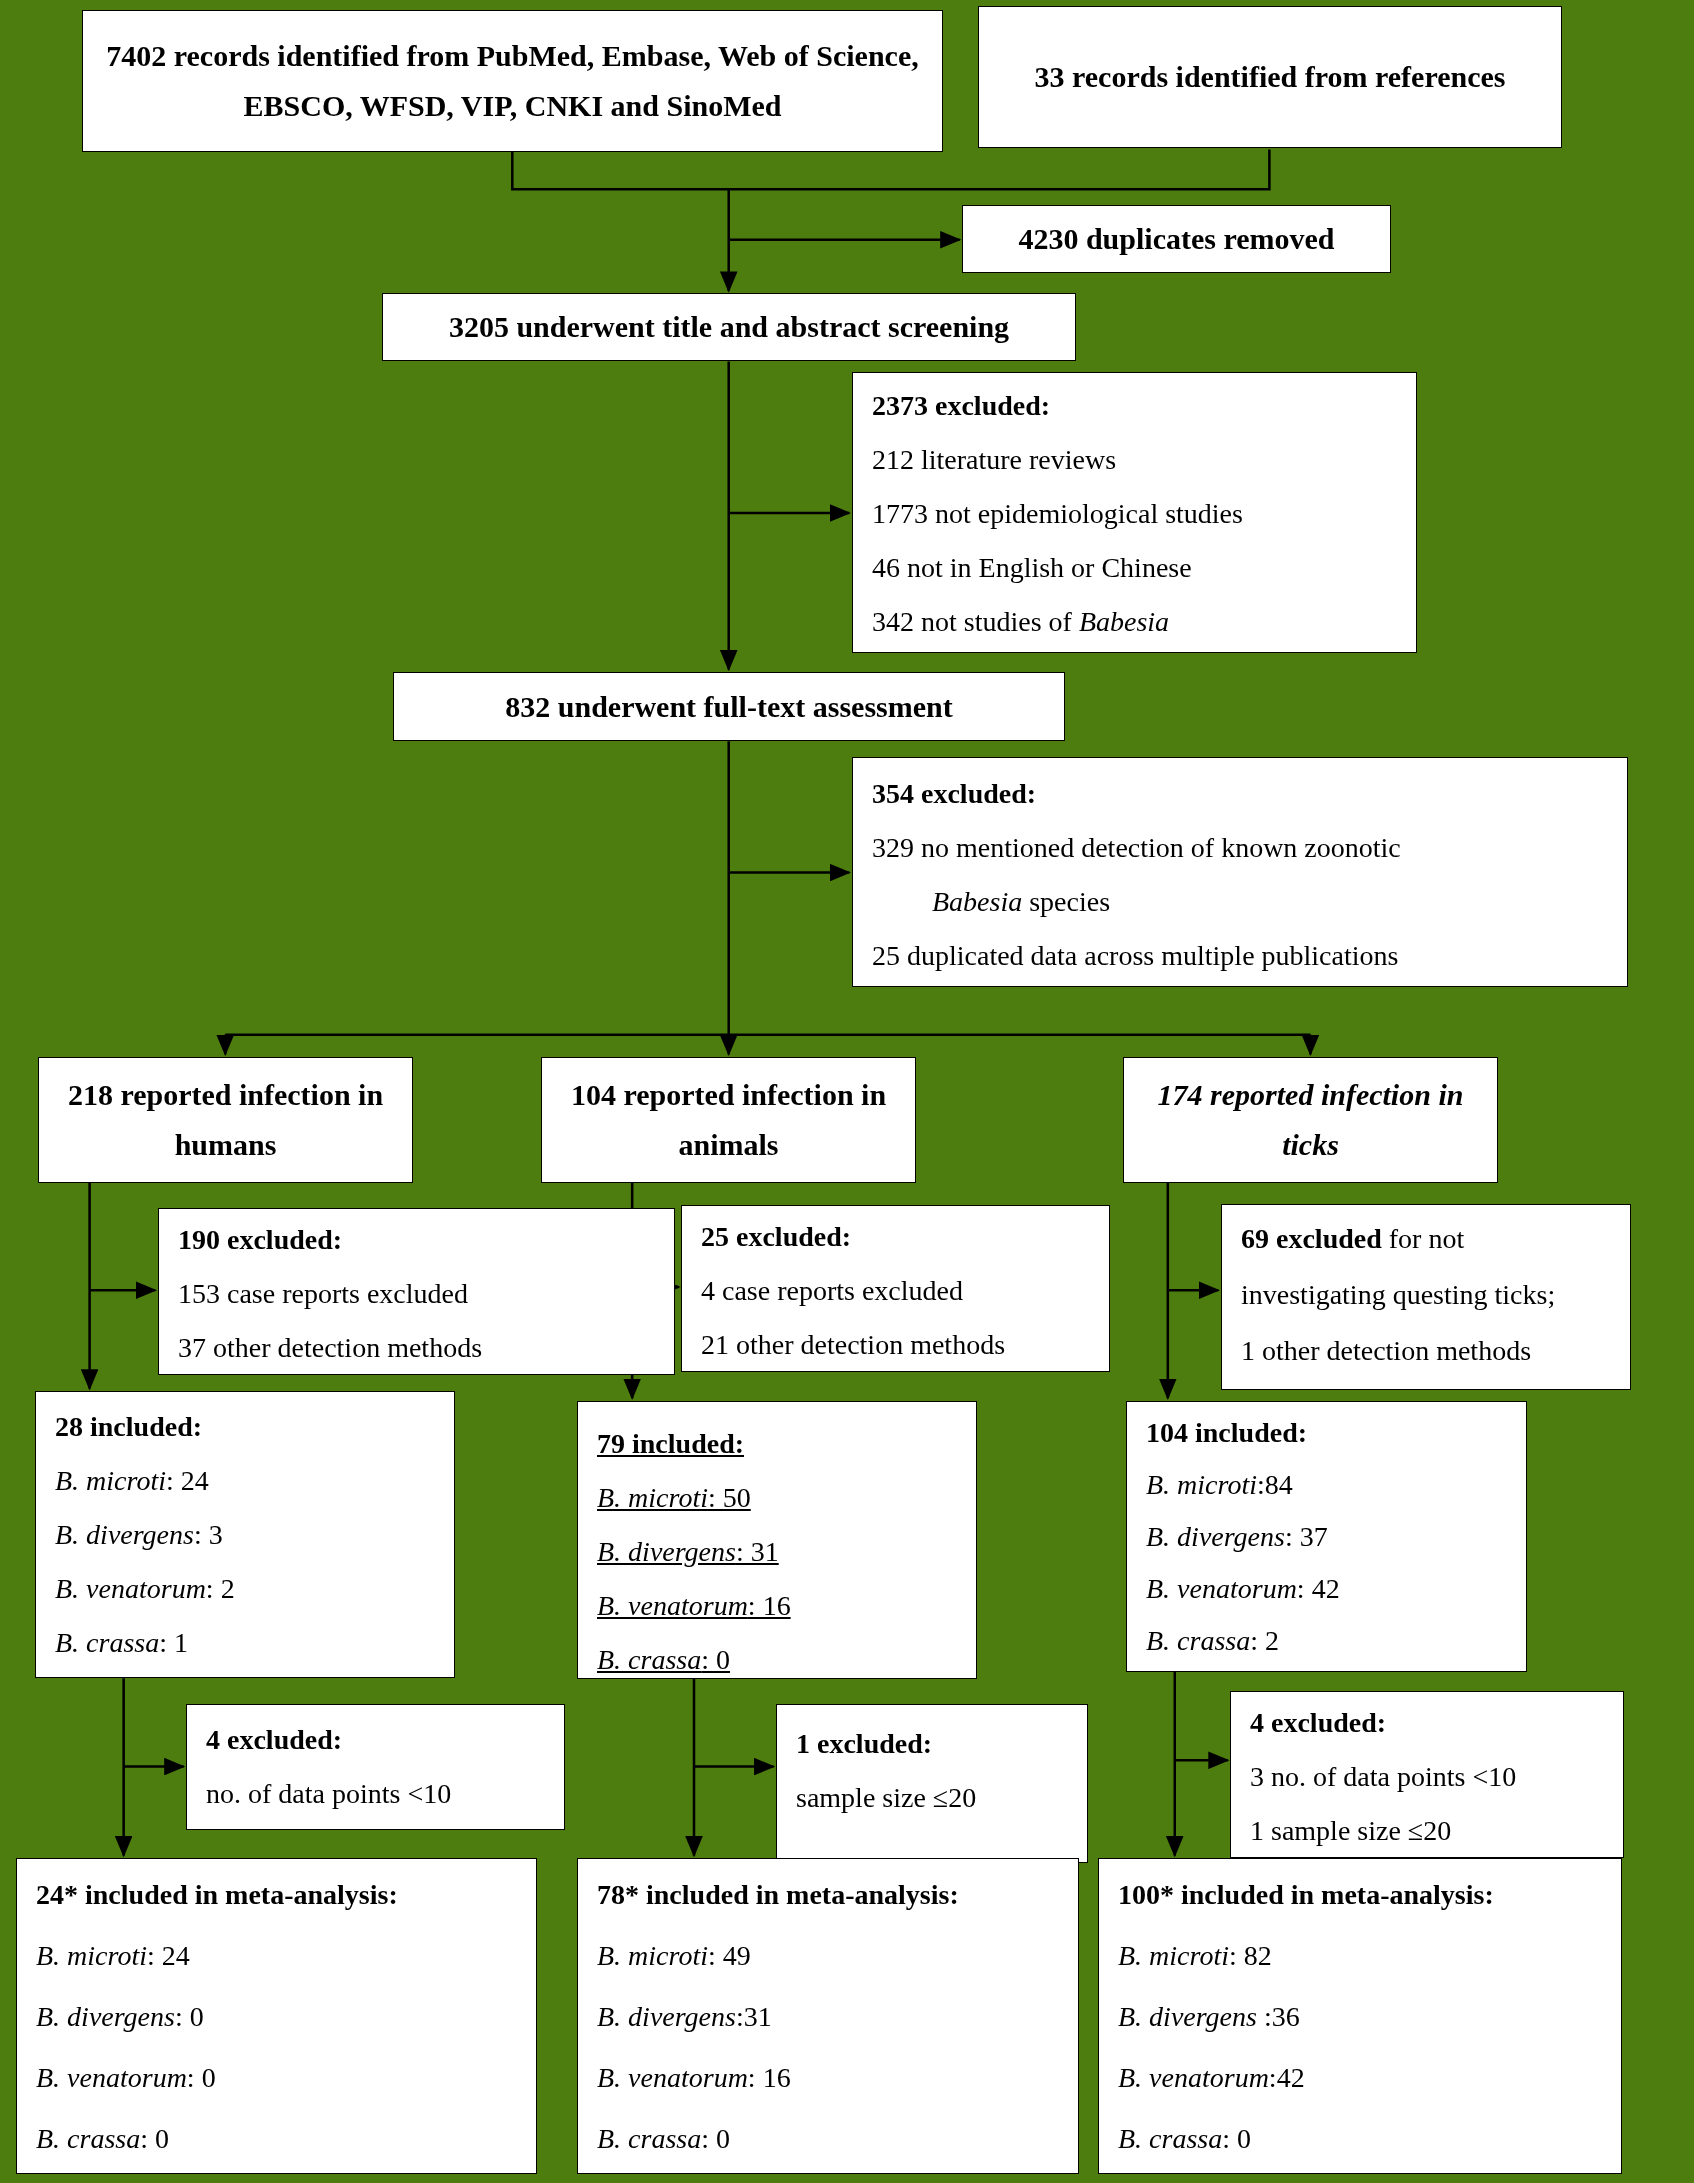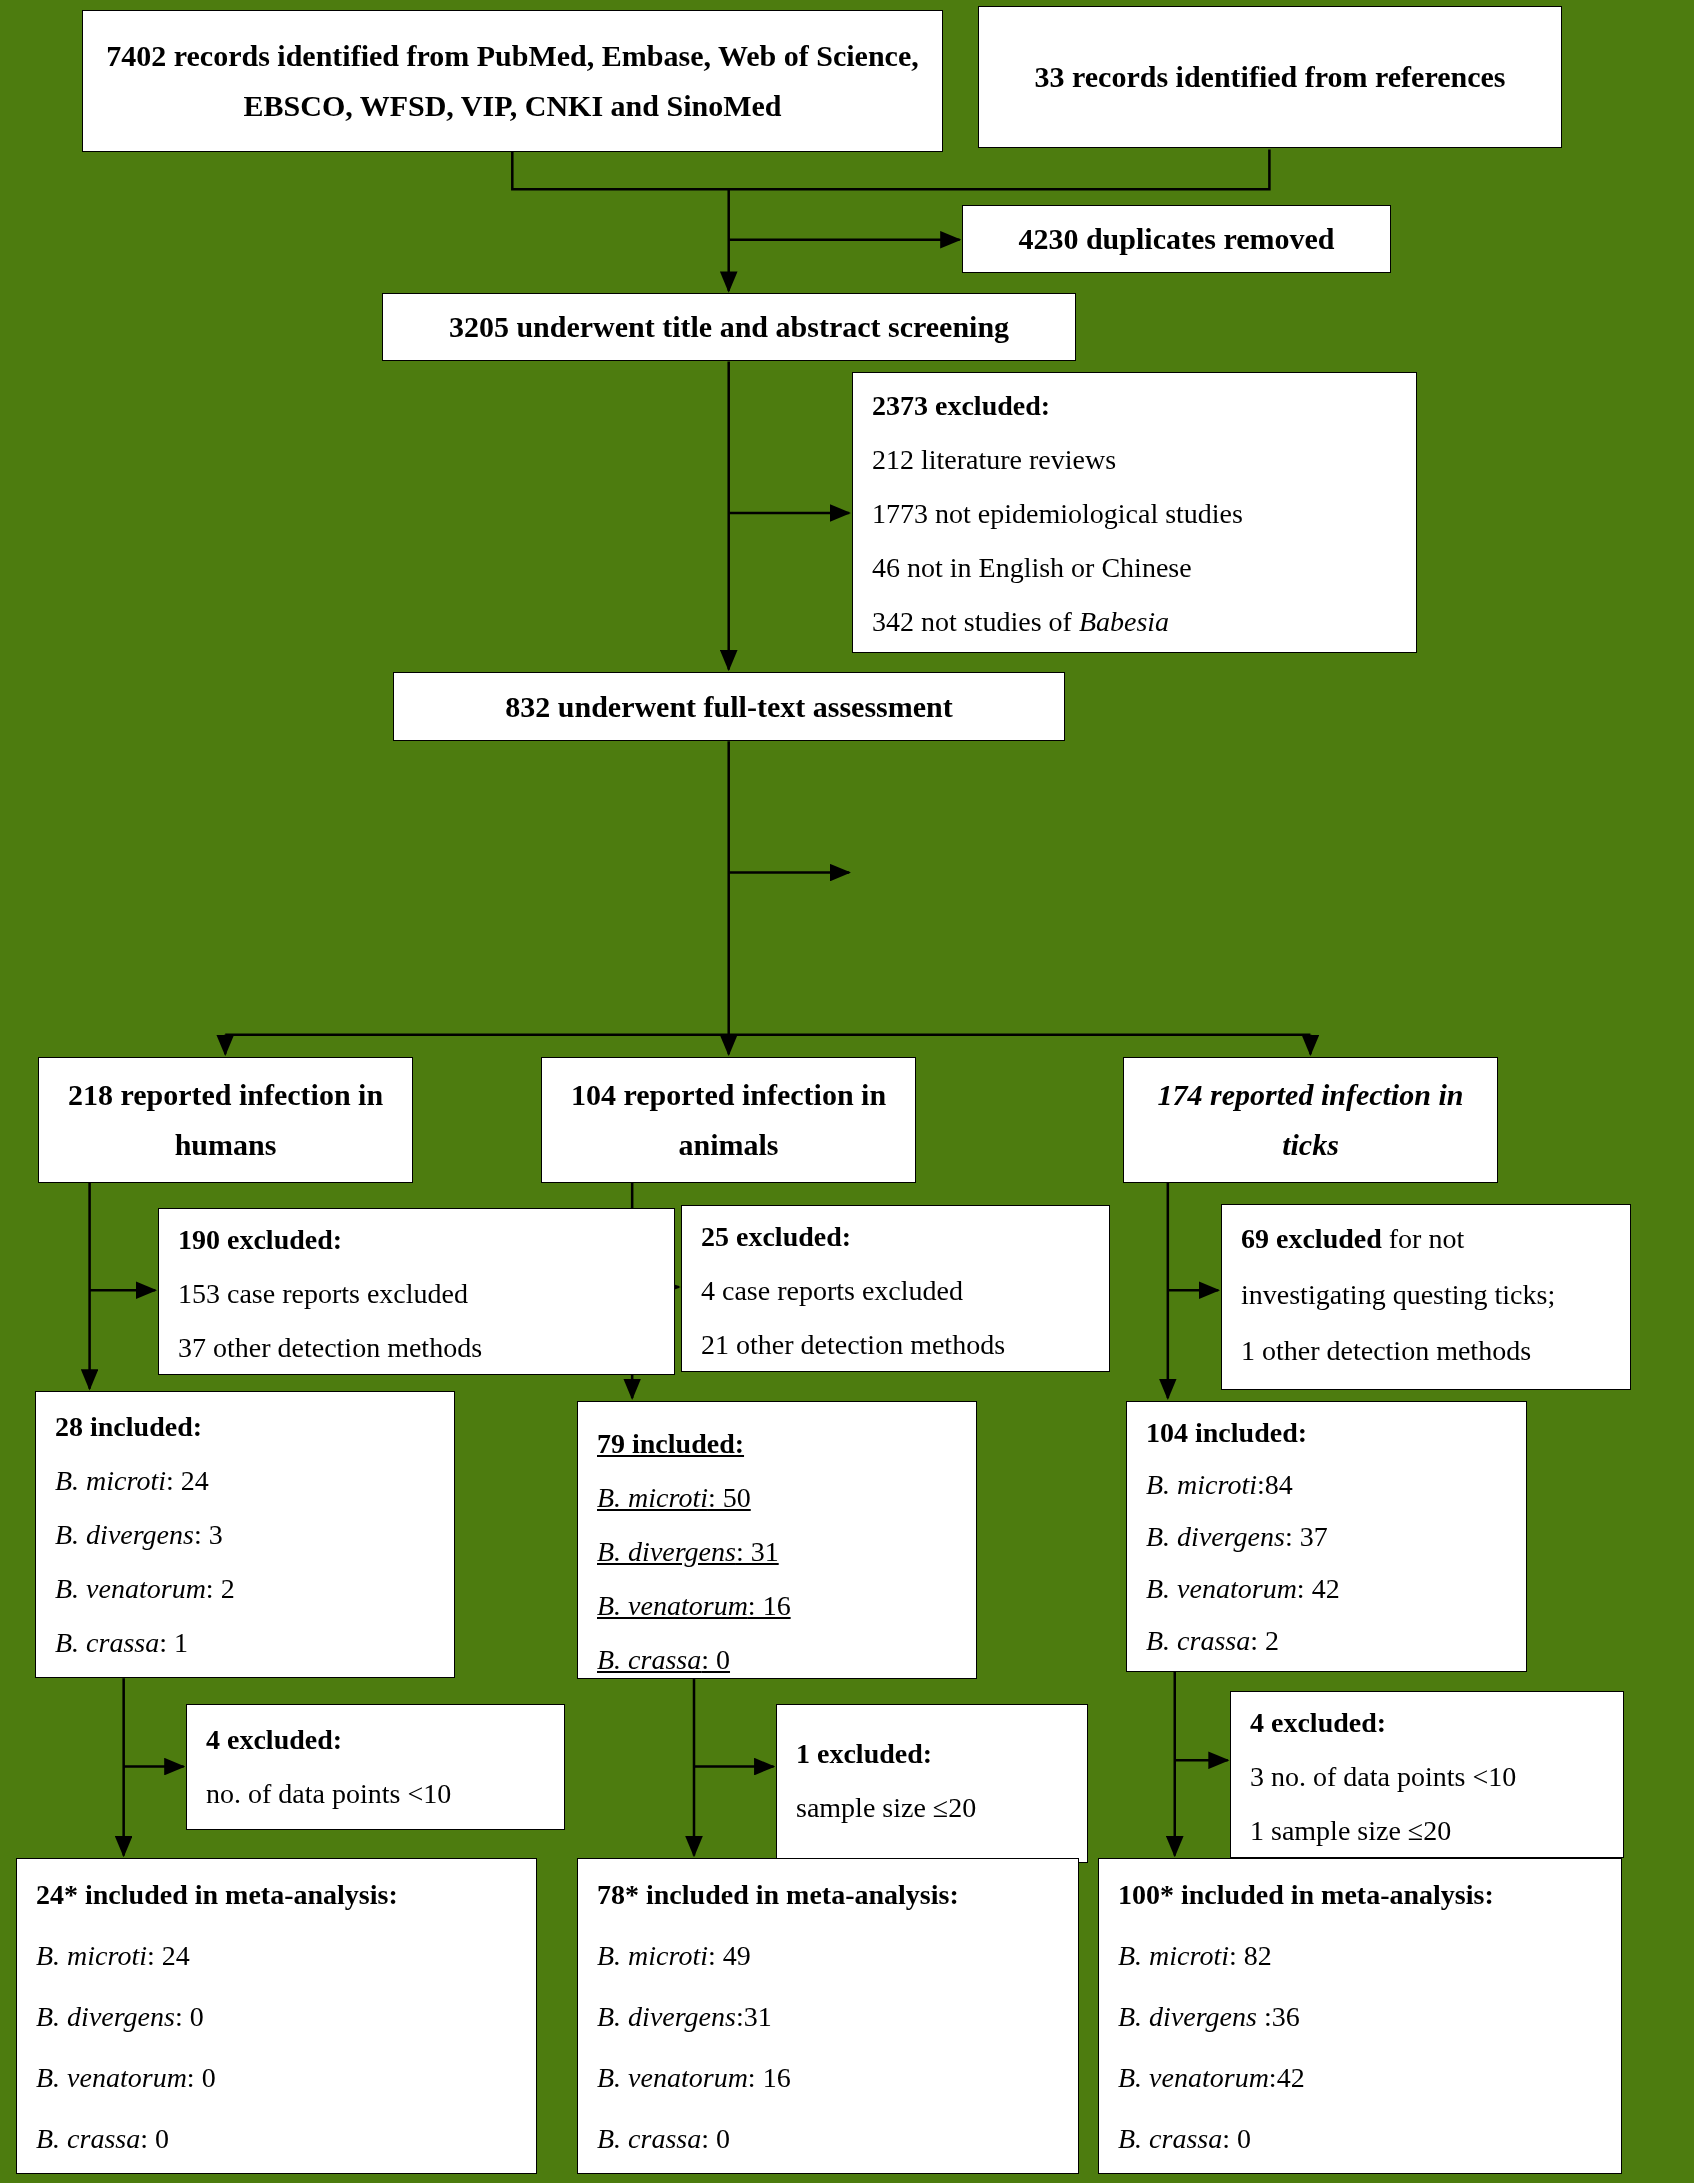--- a/index.html
+++ b/index.html
@@ -90,20 +90,28 @@
     <div class="ln">46 not in English or Chinese</div>
     <div class="ln">
       <span>342 not studies of </span><span class="i">Babesia</span>
     </div>
   </div>
 
   <div class="box flex hdr" style="left:393px;top:672px;width:672px;height:69px;">
     <span>832 underwent full-text assessment</span>
   </div>
 
+  <div class="box txt" style="left:852px;top:757px;width:776px;height:230px;padding-top:8.8px;">
+    <div class="ln b">354 excluded:</div>
+    <div class="ln">329 no mentioned detection of known zoonotic</div>
+    <div class="ln ind">
+      <span class="i">Babesia</span><span> species</span>
+    </div>
+    <div class="ln">25 duplicated data across multiple publications</div>
+  </div>
 
   <div class="box flex hdr" style="left:38px;top:1057px;width:375px;height:126px;">
     <span class="wrapln">218 reported infection in humans</span>
   </div>
   <div class="box flex hdr" style="left:541px;top:1057px;width:375px;height:126px;">
     <span class="wrapln">104 reported infection in animals</span>
   </div>
   <div class="box flex hdr" style="left:1123px;top:1057px;width:375px;height:126px;font-style:italic;">
     <span class="wrapln">174 reported infection in ticks</span>
   </div>
@@ -144,21 +152,21 @@
     <div class="ln"><span class="i">B. microti</span><span>:84</span></div>
     <div class="ln"><span class="i">B. divergens</span><span>: 37</span></div>
     <div class="ln"><span class="i">B. venatorum</span><span>: 42</span></div>
     <div class="ln"><span class="i">B. crassa</span><span>: 2</span></div>
   </div>
 
   <div class="box txt" style="left:186px;top:1704px;width:379px;height:126px;padding-top:7.6px;">
     <div class="ln b">4 excluded:</div>
     <div class="ln">no. of data points &lt;10</div>
   </div>
-  <div class="box txt" style="left:776px;top:1704px;width:312px;height:159px;padding-top:22px;">
+  <div class="box txt" style="left:776px;top:1704px;width:312px;height:159px;padding-top:12px;">
     <div class="ln b">1 excluded:</div>
     <div class="ln">sample size ≤20</div>
   </div>
   <div class="box txt" style="left:1230px;top:1691px;width:394px;height:167px;padding-top:3.8px;">
     <div class="ln b">4 excluded:</div>
     <div class="ln">3 no. of data points &lt;10</div>
     <div class="ln">1 sample size ≤20</div>
   </div>
 
   <div class="box meta" style="left:16px;top:1858px;width:521px;height:316px;">

